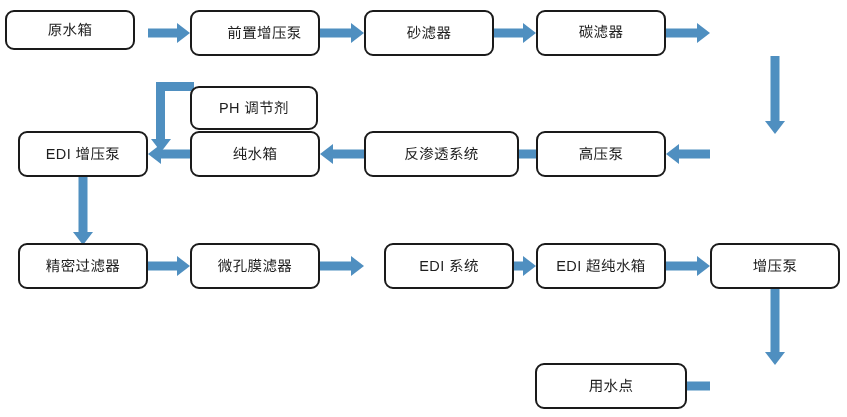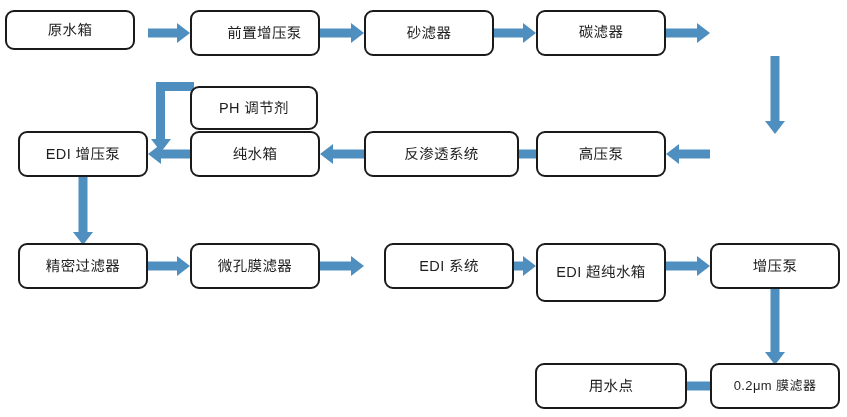--- a/index.html
+++ b/index.html
@@ -171,21 +171,21 @@
 
   <div class="node" style="left:18px; top:243px; width:130px; height:46px;">
     <span class="node-label">精密过滤器</span>
   </div>
   <div class="node" style="left:190px; top:243px; width:130px; height:46px;">
     <span class="node-label">微孔膜滤器</span>
   </div>
   <div class="node" style="left:364px; top:243px; width:130px; height:46px;margin-left:20px;">
     <span class="node-label">EDI 系统</span>
   </div>
-  <div class="node" style="left:536px; top:243px; width:130px; height:59px;">
+  <div class="node" style="left:536px; top:243px; width:130px; height:46px;">
     <span class="node-label">EDI 超纯水箱</span>
   </div>
   <div class="node" style="left:710px; top:243px; width:130px; height:46px;">
     <span class="node-label">增压泵</span>
   </div>
 
   <div class="conn" style="left:148px; top:256px; width:42px; height:20px;">
     <div class="shaft-h" style="left:0; width:30px;"></div>
     <div class="head head-r" style="right:0; top:0;"></div>
   </div>
@@ -203,22 +203,19 @@
   </div>
 
   <div class="conn" style="left:765px; top:289px; width:20px; height:76px;">
     <div class="shaft-v" style="top:0; height:64px;"></div>
     <div class="head head-d" style="bottom:0; left:0;"></div>
   </div>
 
   <div class="node" style="left:535px; top:363px; width:152px; height:46px;">
     <span class="node-label">用水点</span>
   </div>
-  <div class="node" style="left:710px; top:363px; width:130px; height:46px; font-size:13px;">
-    <span class="node-label">0.2μm 膜滤器</span>
-  </div>
 
   <div class="conn" style="left:665px; top:376px; width:45px; height:20px;">
     <div class="shaft-h" style="right:0; width:33px;"></div>
     <div class="head head-l" style="left:0; top:0;"></div>
   </div>
 
 </div>
 
 </body></html>

